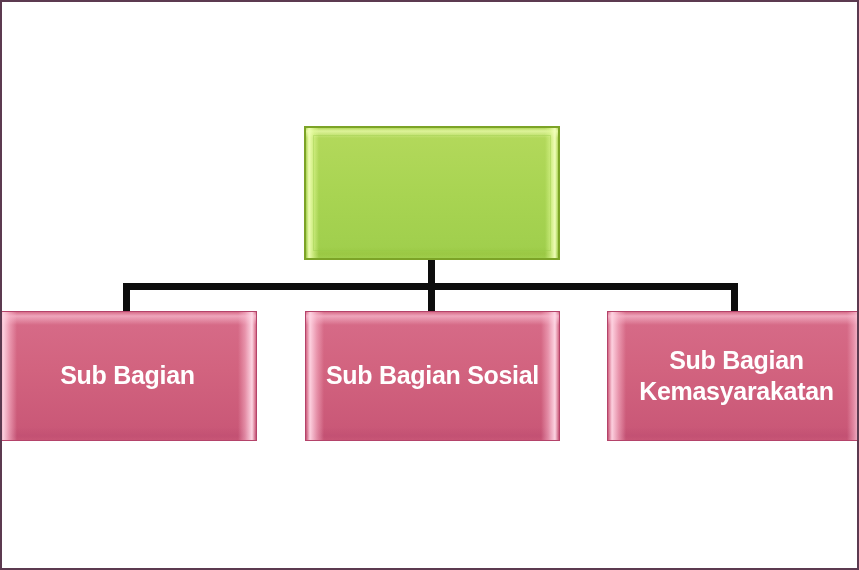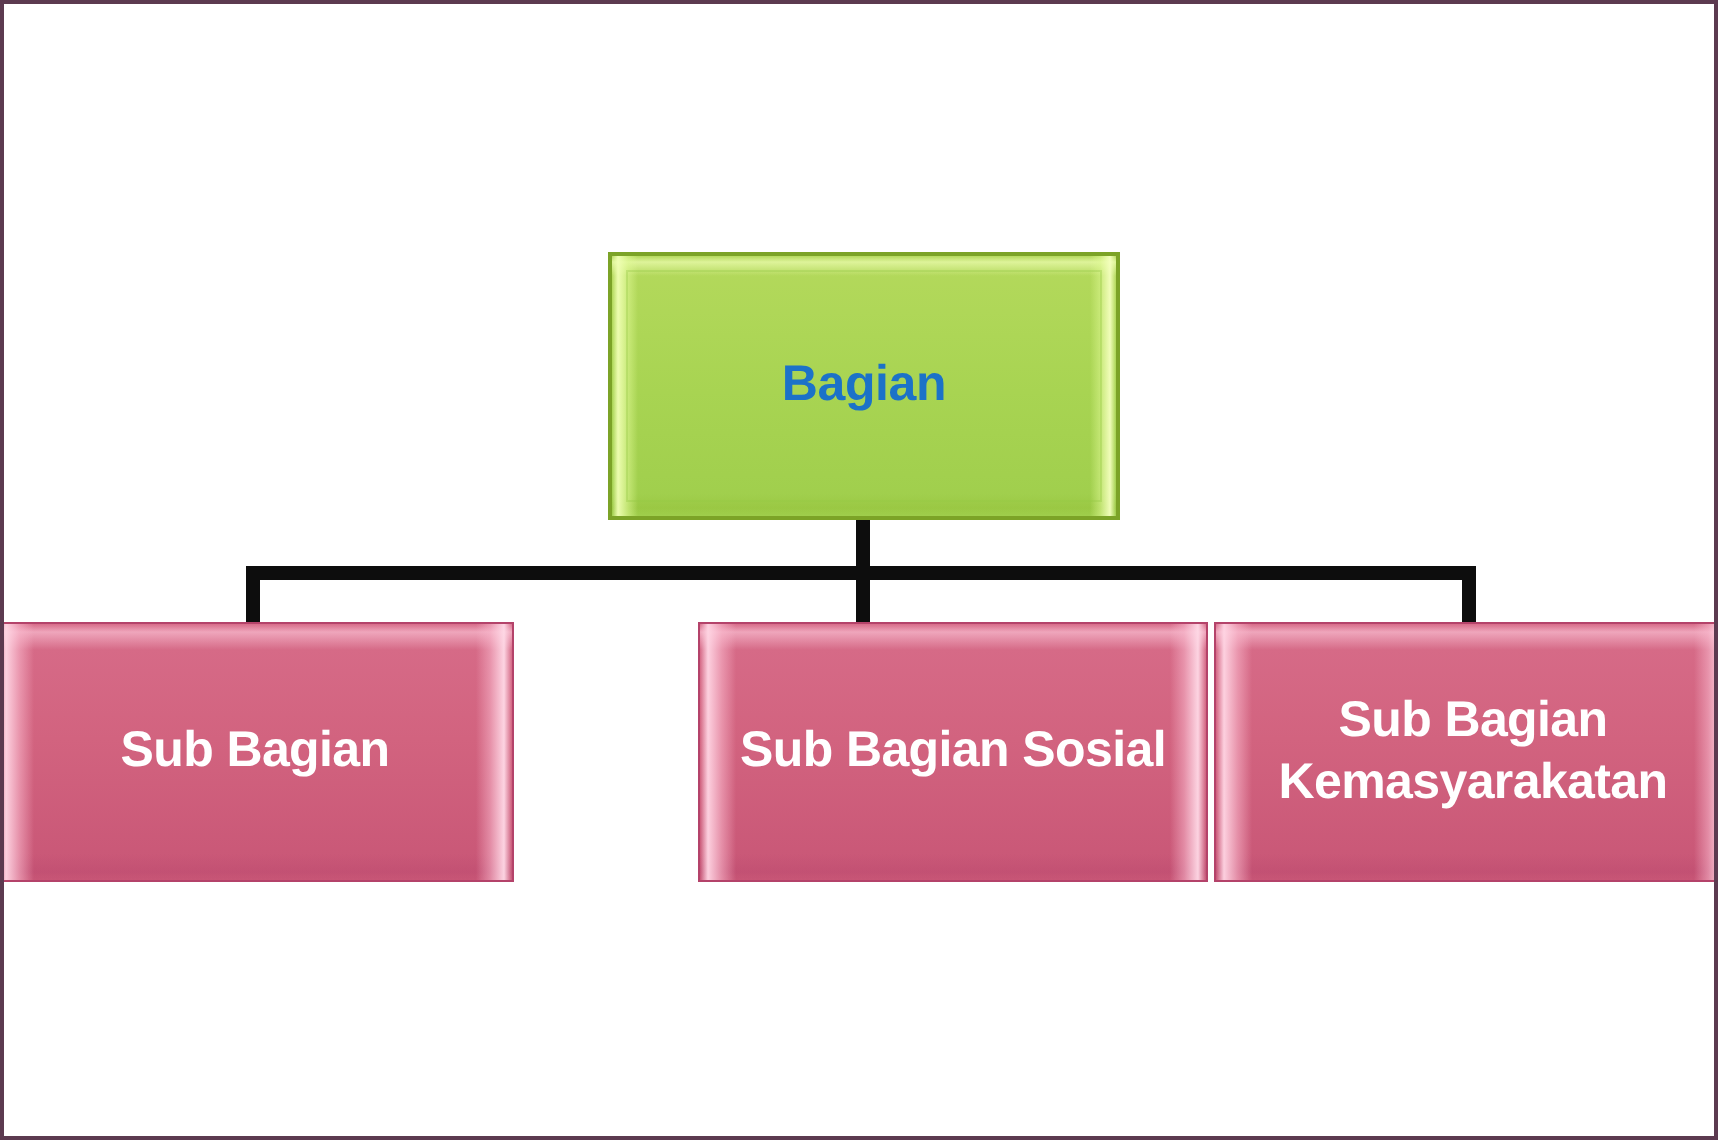--- a/index.html
+++ b/index.html
@@ -106,39 +106,38 @@
                               rgba(255,255,255,0) 13px);
   }
   .node-pink .label {
     color: #ffffff;
     font-size: 25px;
     font-weight: bold;
     letter-spacing: -0.3px;
   }
 
   .node-pink-left  { left: -4px;  width: 259px; }
-  .node-pink-mid   { left: 303px; width: 255px; margin-left: 44px; }
+  .node-pink-mid   { left: 303px; width: 255px; }
   .node-pink-right { left: 605px; width: 259px; }
 </style>
 </head>
 <body>
 
 <div id="canvas">
 
   <div class="connector conn-v-root"></div>
   <div class="connector conn-h-bus"></div>
   <div class="connector conn-v-left"></div>
   <div class="connector conn-v-mid"></div>
   <div class="connector conn-v-right"></div>
 
   <div class="node node-green">
     <div class="bevel-out"></div>
     <div class="bevel-in"></div>
     <div class="label">
-      <div>Bagian</div>
     </div>
   </div>
 
   <div class="node node-pink node-pink-left">
     <div class="bevel-out"></div>
     <div class="label">
       <div>Sub Bagian</div>
     </div>
   </div>
 

